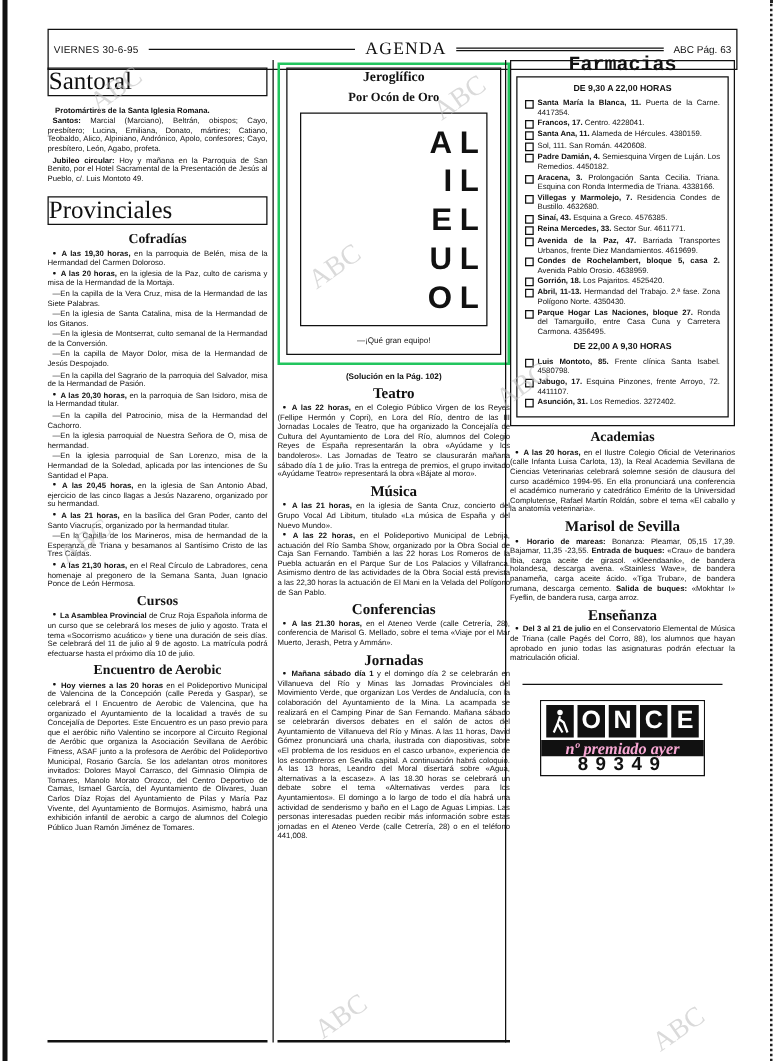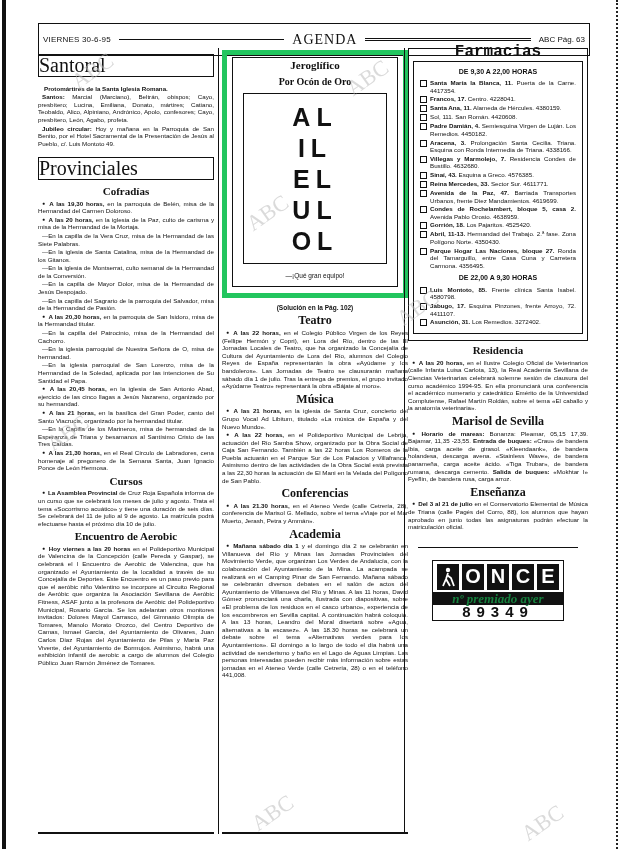--- a/index.html
+++ b/index.html
@@ -22,43 +22,43 @@
   .vrule { position: absolute; top: 48px; width: 1px; background: #111; }
 
   .boxhead { border: 1.5px solid #111; text-align: left; font-family: "Liberation Serif", serif; font-size: 20px; padding: 7px 0 6px; margin: 6px 0 8px; }
   .sec { font-family: "Liberation Serif", serif; font-weight: bold; font-size: 11px; text-align: center; margin: 6px 0 4px; }
   .sec.big { font-size: 12px; }
   p { margin: 0 0 1px; text-indent: 4px; }
   p.noind { text-indent: 0; }
   b { font-weight: bold; }
   .bul::before { content: "\25CF"; font-size: 5px; margin-right: 3px; vertical-align: 1px; }
 
-  .jero { border: 5px solid #22c55e; padding: 2px 5px 6px; margin-top: 2px; position: relative; }
+  .jero { border: 2px solid #22c55e; padding: 2px 5px 6px; margin-top: 2px; position: relative; }
   .jero .inner { border: 1px solid #111; padding: 4px 6px 6px; }
   .jero .jt { font-family: "Liberation Serif", serif; font-weight: bold; font-size: 11px; text-align: center; margin: 0 0 8px; }
   .jero .jsub { font-family: "Liberation Serif", serif; font-weight: bold; font-size: 10px; text-align: center; margin-bottom: 8px; }
   .jero .puzzle { border: 1.5px solid #111; margin: 0 4px; padding: 8px 0 6px; text-align: center; }
-  .jero .puzzle div { font-family: "Liberation Sans", sans-serif; font-weight: bold; font-size: 25px; line-height: 31px; letter-spacing: 6px; }
+  .jero .puzzle div { font-family: "Liberation Sans", sans-serif; font-weight: bold; font-size: 25px; line-height: 31px; letter-spacing: 6px; text-align: right; }
   .jero .cap { text-align: center; font-size: 6.5px; margin-top: 8px; }
   .sol { text-align: center; font-size: 6.5px; font-weight: bold; margin: 6px 0 4px; }
 
   .farm { border: 1px solid #111; padding: 3px 4px 6px; }
   .farm .inner { border: 1px solid #111; padding: 6px 6px 6px; }
   .farm .ft { font-family: Liberation Mono, monospace; font-weight: bold; font-size: 16px; text-align: center; margin: -3px 0 4px; }
   .farm .hrs { font-size: 7px; font-weight: bold; text-align: center; margin: 5px 0 4px; }
   .fi { display: flex; gap: 3px; margin-bottom: 1px; text-align: left; }
   .fi .cb { width: 7px; height: 7px; border: 1px solid #111; flex: none; margin-top: 1px; }
   .fi .t { flex: 1; text-align: justify; }
 
   .once { margin: 16px 10px 0; border-top: 1px solid #111; padding-top: 12px; }
   .once .wrap { margin: 0 14px; border: 1px solid #111; }
   .once .logo { display: flex; align-items: center; background: #fff; padding: 3px 4px 2px; gap: 3px; }
   .once .logo .cell { background: #111; color: #fff; font-weight: bold; font-size: 20px; width: 26px; height: 26px; display: flex; align-items: center; justify-content: center; }
   .once .logo .cell.fig { font-size: 16px; }
-  .once .prem { background: #111; color: #15803d; text-align: center; font-family: "Liberation Serif", serif; font-style: italic; font-weight: bold; font-size: 13px; padding: 3px 0; }
+  .once .prem { background: #111; color: #f9a8d4; text-align: center; font-family: "Liberation Serif", serif; font-style: italic; font-weight: bold; font-size: 13px; padding: 3px 0; }
   .once .num { text-align: center; font-weight: bold; font-size: 15px; letter-spacing: 6px; padding: 3px 0 4px; }
 
   .watermark { position: absolute; font-family: "Liberation Serif", serif; color: #bdbdbd; font-size: 22px; transform: rotate(-35deg); opacity: 0.55; pointer-events: none; }
   .bottomrule { position: absolute; top: 832px; height: 2px; background: #111; }
 </style>
 </head>
 <body>
 
 <div class="page-edge-left"></div>
 <div class="page-edge-right"></div>
@@ -136,21 +136,21 @@
   <div id="musica-list">
       <p class="bul"><b>A las 21 horas,</b><span> en la iglesia de Santa Cruz, concierto del Grupo Vocal Ad Libitum, titulado «La música de España y del Nuevo Mundo».</span></p>
       <p class="bul"><b>A las 22 horas,</b><span> en el Polideportivo Municipal de Lebrija, actuación del Río Samba Show, organizado por la Obra Social de Caja San Fernando. También a las 22 horas Los Romeros de la Puebla actuarán en el Parque Sur de Los Palacios y Villafranca. Asimismo dentro de las actividades de la Obra Social está prevista a las 22,30 horas la actuación de El Mani en la Velada del Polígono de San Pablo.</span></p>
     </div>
 
   <div class="sec big">Conferencias</div>
   <div id="conferencias-list">
       <p class="bul"><b>A las 21.30 horas,</b><span> en el Ateneo Verde (calle Cetrería, 28), conferencia de Marisol G. Mellado, sobre el tema «Viaje por el Mar Muerto, Jerash, Petra y Ammán».</span></p>
     </div>
 
-  <div class="sec big">Academia</div>
+  <div class="sec big">Jornadas</div>
   <div id="jornadas-list">
       <p class="bul"><b>Mañana sábado día 1</b><span> y el domingo día 2 se celebrarán en Villanueva del Río y Minas las Jornadas Provinciales del Movimiento Verde, que organizan Los Verdes de Andalucía, con la colaboración del Ayuntamiento de la Mina. La acampada se realizará en el Camping Pinar de San Fernando. Mañana sábado se celebrarán diversos debates en el salón de actos del Ayuntamiento de Villanueva del Río y Minas. A las 11 horas, David Gómez pronunciará una charla, ilustrada con diapositivas, sobre «El problema de los residuos en el casco urbano», experiencia de los escombreros en Sevilla capital. A continuación habrá coloquio. A las 13 horas, Leandro del Moral disertará sobre «Agua, alternativas a la escasez». A las 18.30 horas se celebrará un debate sobre el tema «Alternativas verdes para los Ayuntamientos». El domingo a lo largo de todo el día habrá una actividad de senderismo y baño en el Lago de Aguas Limpias. Las personas interesadas pueden recibir más información sobre estas jornadas en el Ateneo Verde (calle Cetrería, 28) o en el teléfono 441,008.</span></p>
     </div>
 </div>
 <div class="vrule" style="left:404px;height:786px"></div>
 
 <div class="col col3">
   <div class="farm">
     <div class="ft">Farmacias</div>
     <div class="inner">
@@ -224,21 +224,21 @@
             <span class="t"><b>Jabugo, 17.</b><span> Esquina Pinzones, frente Arroyo, 72. 4411107.</span></span>
           </div>
           <div class="fi">
             <span class="cb"></span>
             <span class="t"><b>Asunción, 31.</b><span> Los Remedios. 3272402.</span></span>
           </div>
         </div>
     </div>
   </div>
 
-  <div class="sec">Residencia</div>
+  <div class="sec">Academias</div>
   <div id="academias-list">
       <p class="bul"><b>A las 20 horas,</b><span> en el Ilustre Colegio Oficial de Veterinarios (calle Infanta Luisa Carlota, 13), la Real Academia Sevillana de Ciencias Veterinarias celebrará solemne sesión de clausura del curso académico 1994-95. En ella pronunciará una conferencia el académico numerario y catedrático Emérito de la Universidad Complutense, Rafael Martín Roldán, sobre el tema «El caballo y la anatomía veterinaria».</span></p>
     </div>
 
   <div class="sec big">Marisol de Sevilla</div>
   <div id="puerto-list">
       <p class="bul"><b>Horario de mareas:</b><span> Bonanza: Pleamar, 05,15 17,39. Bajamar, 11,35 -23,55. </span><b>Entrada de buques:</b><span> «Crau» de bandera Ibia, carga aceite de girasol. «Kleendaank», de bandera holandesa, descarga avena. «Stainless Wave», de bandera panameña, carga aceite ácido. «Tiga Trubar», de bandera rumana, descarga cemento. </span><b>Salida de buques:</b><span> «Mokhtar I» Fyeflin, de bandera rusa, carga arroz.</span></p>
     </div>
 
   <div class="sec big">Enseñanza</div>

